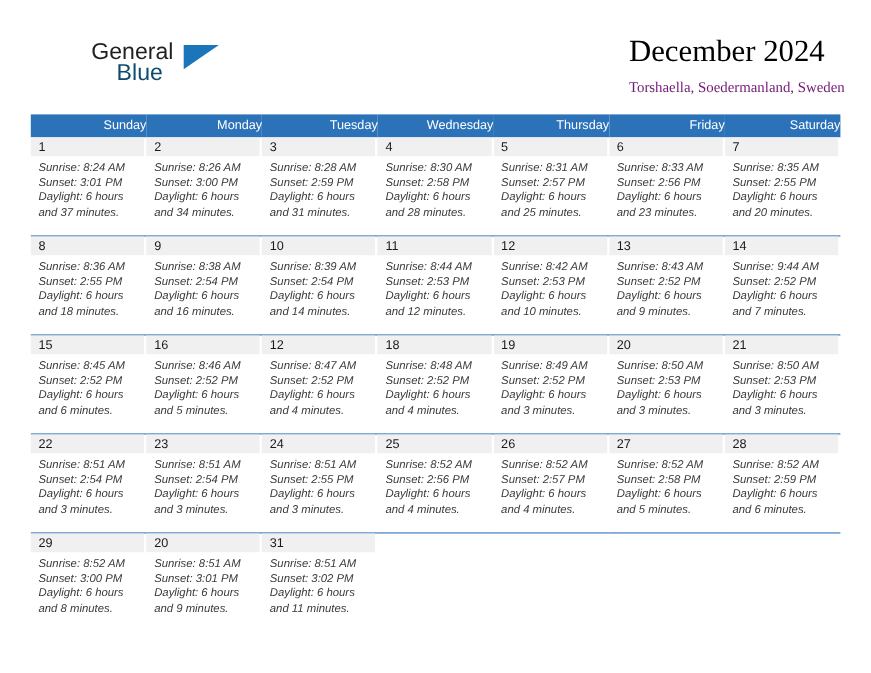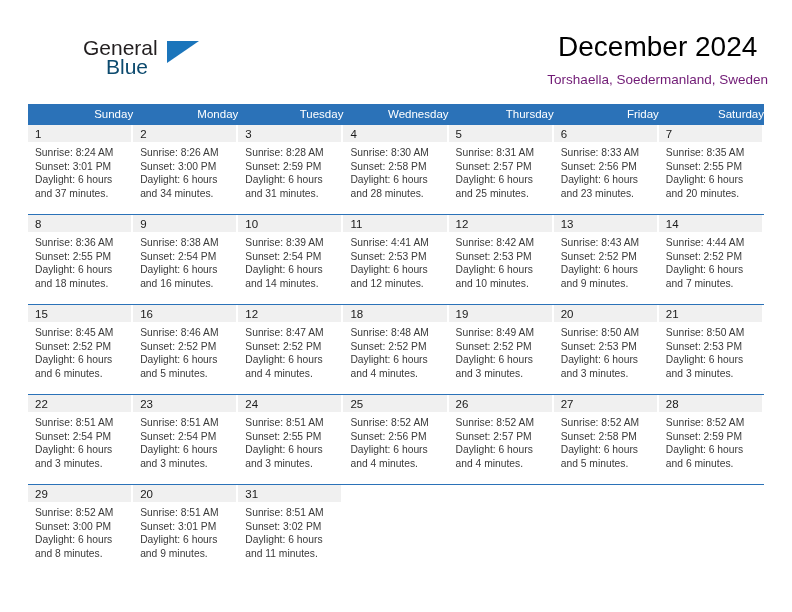--- a/index.html
+++ b/index.html
@@ -61,21 +61,22 @@
     width: 0;
     height: 0;
     border-left: 32px solid #1b75bb;
     border-bottom: 22px solid transparent;
   }
 
   .title-block {
     position: absolute;
     right: 36px;
     top: 30px;
-    text-align: center;
+    text-align: left;
+    font-family: Liberation Serif, serif;
   }
   .cal-title {
     font-size: 28px;
     font-weight: normal;
     color: #000000;
     line-height: 34px;
     white-space: nowrap;
   }
   .cal-subtitle {
     font-size: 13.5px;
@@ -136,20 +137,21 @@
     line-height: 16px;
   }
   .cell.empty .daynum-band {
     background: transparent;
   }
   .lines {
     padding: 4px 6px 0 7px;
     font-size: 10.3px;
     line-height: 13.6px;
     color: #3a3a3a;
+    font-style: italic;
   }
   .lines div { white-space: nowrap; }
 </style>
 </head>
 <body>
 
 <div class="page">
 
   <div class="top">
 
@@ -299,21 +301,21 @@
                   <div>Sunset: 2:54 PM</div>
                   <div>Daylight: 6 hours</div>
                   <div>and 14 minutes.</div>
                 </div>
               </div>
             </td>
             <td>
               <div class="cell">
                 <div class="daynum-band">11</div>
                 <div class="lines">
-                  <div>Sunrise: 4:41 AM</div>
+                  <div>Sunrise: 8:44 AM</div>
                   <div>Sunset: 2:53 PM</div>
                   <div>Daylight: 6 hours</div>
                   <div>and 12 minutes.</div>
                 </div>
               </div>
             </td>
             <td>
               <div class="cell">
                 <div class="daynum-band">12</div>
                 <div class="lines">
@@ -332,21 +334,21 @@
                   <div>Sunset: 2:52 PM</div>
                   <div>Daylight: 6 hours</div>
                   <div>and 9 minutes.</div>
                 </div>
               </div>
             </td>
             <td>
               <div class="cell">
                 <div class="daynum-band">14</div>
                 <div class="lines">
-                  <div>Sunrise: 4:44 AM</div>
+                  <div>Sunrise: 9:44 AM</div>
                   <div>Sunset: 2:52 PM</div>
                   <div>Daylight: 6 hours</div>
                   <div>and 7 minutes.</div>
                 </div>
               </div>
             </td>
           </tr>
           <tr>
             <td>
               <div class="cell">

